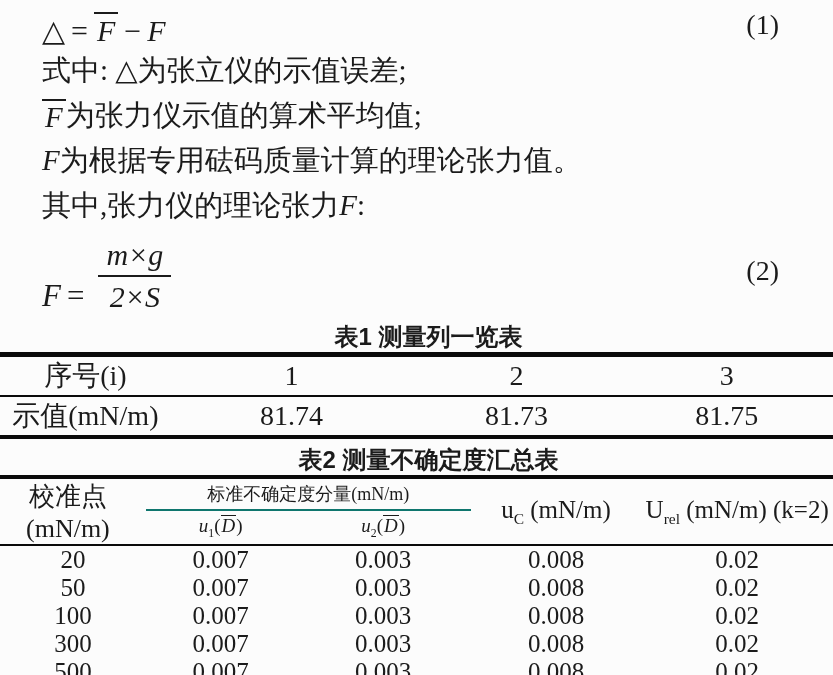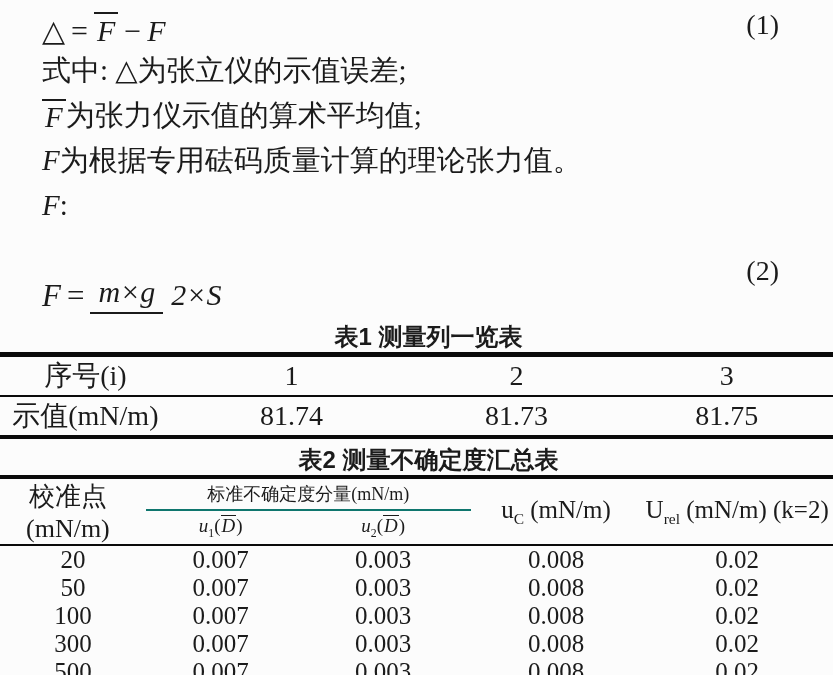--- a/index.html
+++ b/index.html
@@ -19,21 +19,21 @@
   .eq1 { height: 46px; font-size: 30px; }
   .eq2 { height: 86px; font-size: 31px; }
   .eq-num {
     position: absolute; right: 54px; font-size: 28px;
     top: 50%; transform: translateY(-50%);
   }
   .para { height: 45px; display: flex; align-items: center; font-size: 29px; }
   .iv { font-style: italic; }
   .ov { display: inline-block; border-top: 2px solid currentColor; padding: 1px 3px 0 3px; line-height: 1.05; }
   .op { padding: 0 6px; }
-  .frac { display: inline-flex; flex-direction: row; text-align: center; font-size: 30px; }
+  .frac { display: inline-flex; flex-direction: column; text-align: center; margin-left: 8px; font-size: 30px; }
   .frac .num { padding: 0 8px 3px; border-bottom: 2px solid currentColor; }
   .frac .den { padding: 3px 8px 0; }
 
   
   .tbl-title {
     font-family: "Liberation Sans", "DejaVu Sans", sans-serif;
     font-weight: bold; text-align: center; font-size: 24px; padding-left: 24px;
   }
   .tbl-title.t1t { margin-top: 8px; height: 30px; line-height: 30px; }
   .tbl-title.t2t { margin-top: 8px; height: 28px; line-height: 26px; }
@@ -79,20 +79,21 @@
       <span class="ov iv">F</span>
         <span> 为张力仪示值的算术平均值;</span>
     </div>
 
     <div class="para">
       <span class="iv">F</span>
         <span>为根据专用砝码质量计算的理论张力值。</span>
     </div>
 
     <div class="para">
+      <span>其中,张力仪的理论张力</span>
         <span class="iv">F</span>
         <span>:</span>
     </div>
 
     <div class="eq-line eq2">
       <span class="iv">F</span>
       <span class="op">=</span>
       <span class="frac">
         <span class="num iv">m×g</span>
         <span class="den iv">2×S</span>

